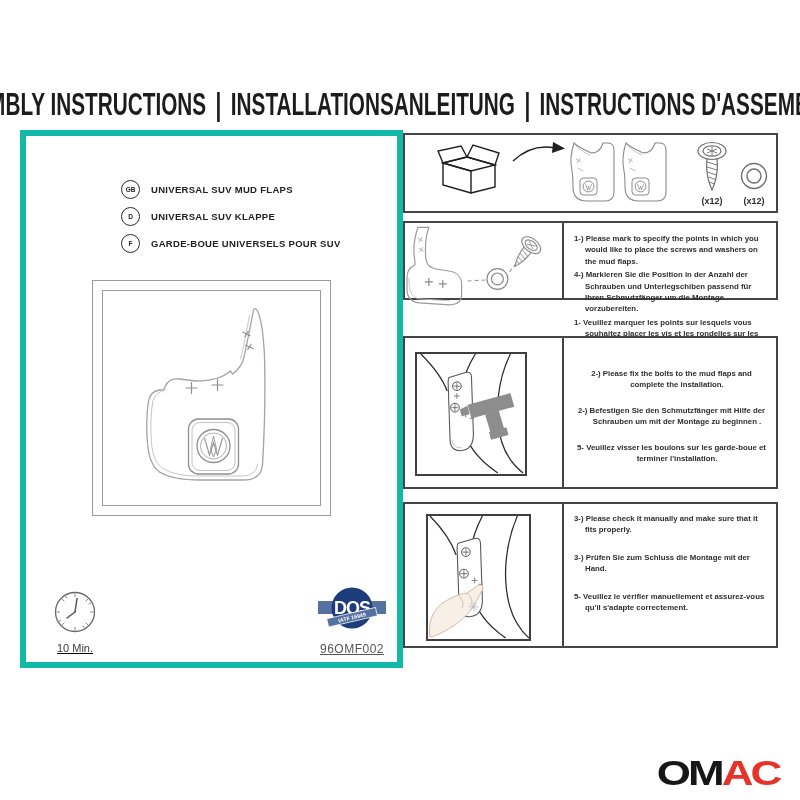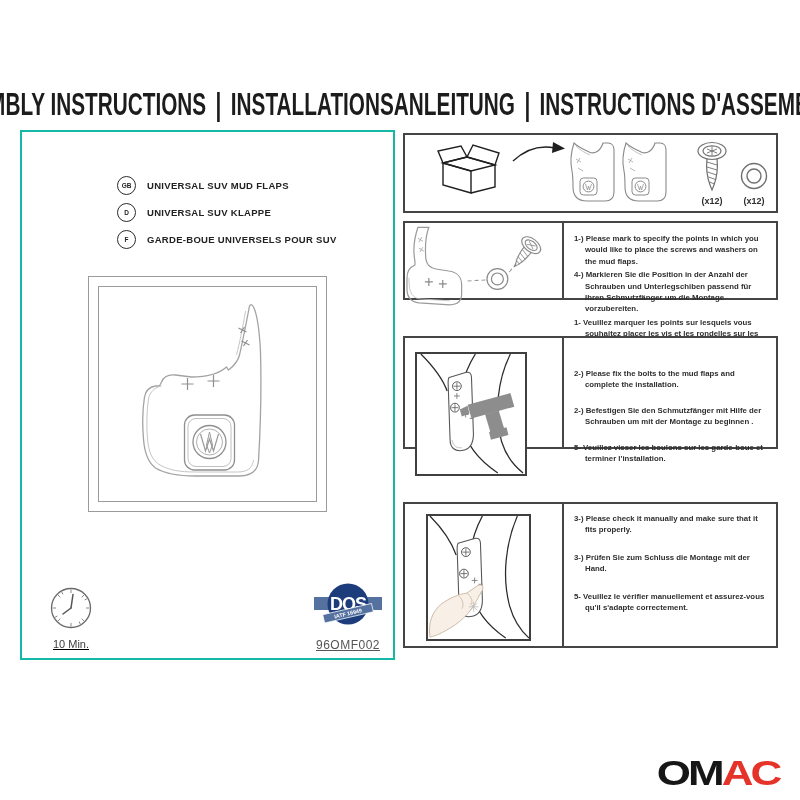--- a/index.html
+++ b/index.html
@@ -8,41 +8,41 @@
 
   
   .header{position:absolute;top:88px;left:0;width:800px;height:34px;
           display:flex;justify-content:center;align-items:center;}
   .header-inner{white-space:nowrap;font-weight:bold;font-size:31px;color:#1c1c1c;
           transform:scaleX(0.67);transform-origin:center;letter-spacing:0px;}
   .header-inner .sep{display:inline-block;margin:0 14px;font-weight:bold;}
 
   
   .left-panel{position:absolute;left:20px;top:130px;width:371px;height:526px;
-          border:2px solid #14b8a6;background:#fff;}
+          border:6px solid #14b8a6;background:#fff;}
   .lang-row{position:absolute;left:95px;display:flex;align-items:center;gap:11px;height:18px;}
   .lang-badge{width:17px;height:17px;border:1.4px solid #2b2b2b;border-radius:50%;
           display:flex;align-items:center;justify-content:center;
           font-size:6.5px;font-weight:bold;color:#222;flex:0 0 auto;}
   .lang-label{font-size:9.5px;font-weight:bold;color:#222;letter-spacing:.3px;white-space:nowrap;}
 
   .draw-outer{position:absolute;left:66px;top:144px;width:237px;height:234px;border:1px solid #9b9b9b;}
   .draw-inner{position:absolute;left:9px;top:9px;right:9px;bottom:9px;border:1px solid #9b9b9b;}
 
   .clock-wrap{position:absolute;left:14px;top:453px;width:70px;text-align:center;text-decoration:underline;}
   .clock-label{font-size:11px;color:#3c3c3c;margin-top:3px;text-align:center;}
 
   .dqs-wrap{position:absolute;left:288px;top:450px;width:76px;text-align:center;}
   .dqs-code{font-size:12px;color:#555;margin-top:4px;letter-spacing:.5px;text-decoration:underline;}
 
   
   .rbox{position:absolute;left:403px;width:375px;border:2px solid #454545;background:#fff;box-sizing:border-box;}
   .rbox.parts{top:133px;height:80px;}
   .rbox.s1{top:221px;height:79px;}
-  .rbox.s2{top:336px;height:113px;}
+  .rbox.s2{top:336px;height:153px;text-align:center;}
   .rbox.s3{top:502px;height:146px;}
   .vdivider{position:absolute;left:157px;top:0;bottom:0;width:0;border-left:2px solid #454545;}
   .step-text{position:absolute;left:159px;right:2px;top:0;bottom:0;padding:10px 5px 0 10px;box-sizing:border-box;}
   .step-para{font-size:7.8px;line-height:11.4px;font-weight:bold;color:#2e2e2e;
              margin:0;padding-left:11px;text-indent:-11px;}
   .s1 .step-para{margin-bottom:2px;}
   .s2 .step-text{padding-top:30px;}
   .s2 .step-para{margin-bottom:14px;}
   .s3 .step-text{padding-top:9px;}
   .s3 .step-para{margin-bottom:16px;}

